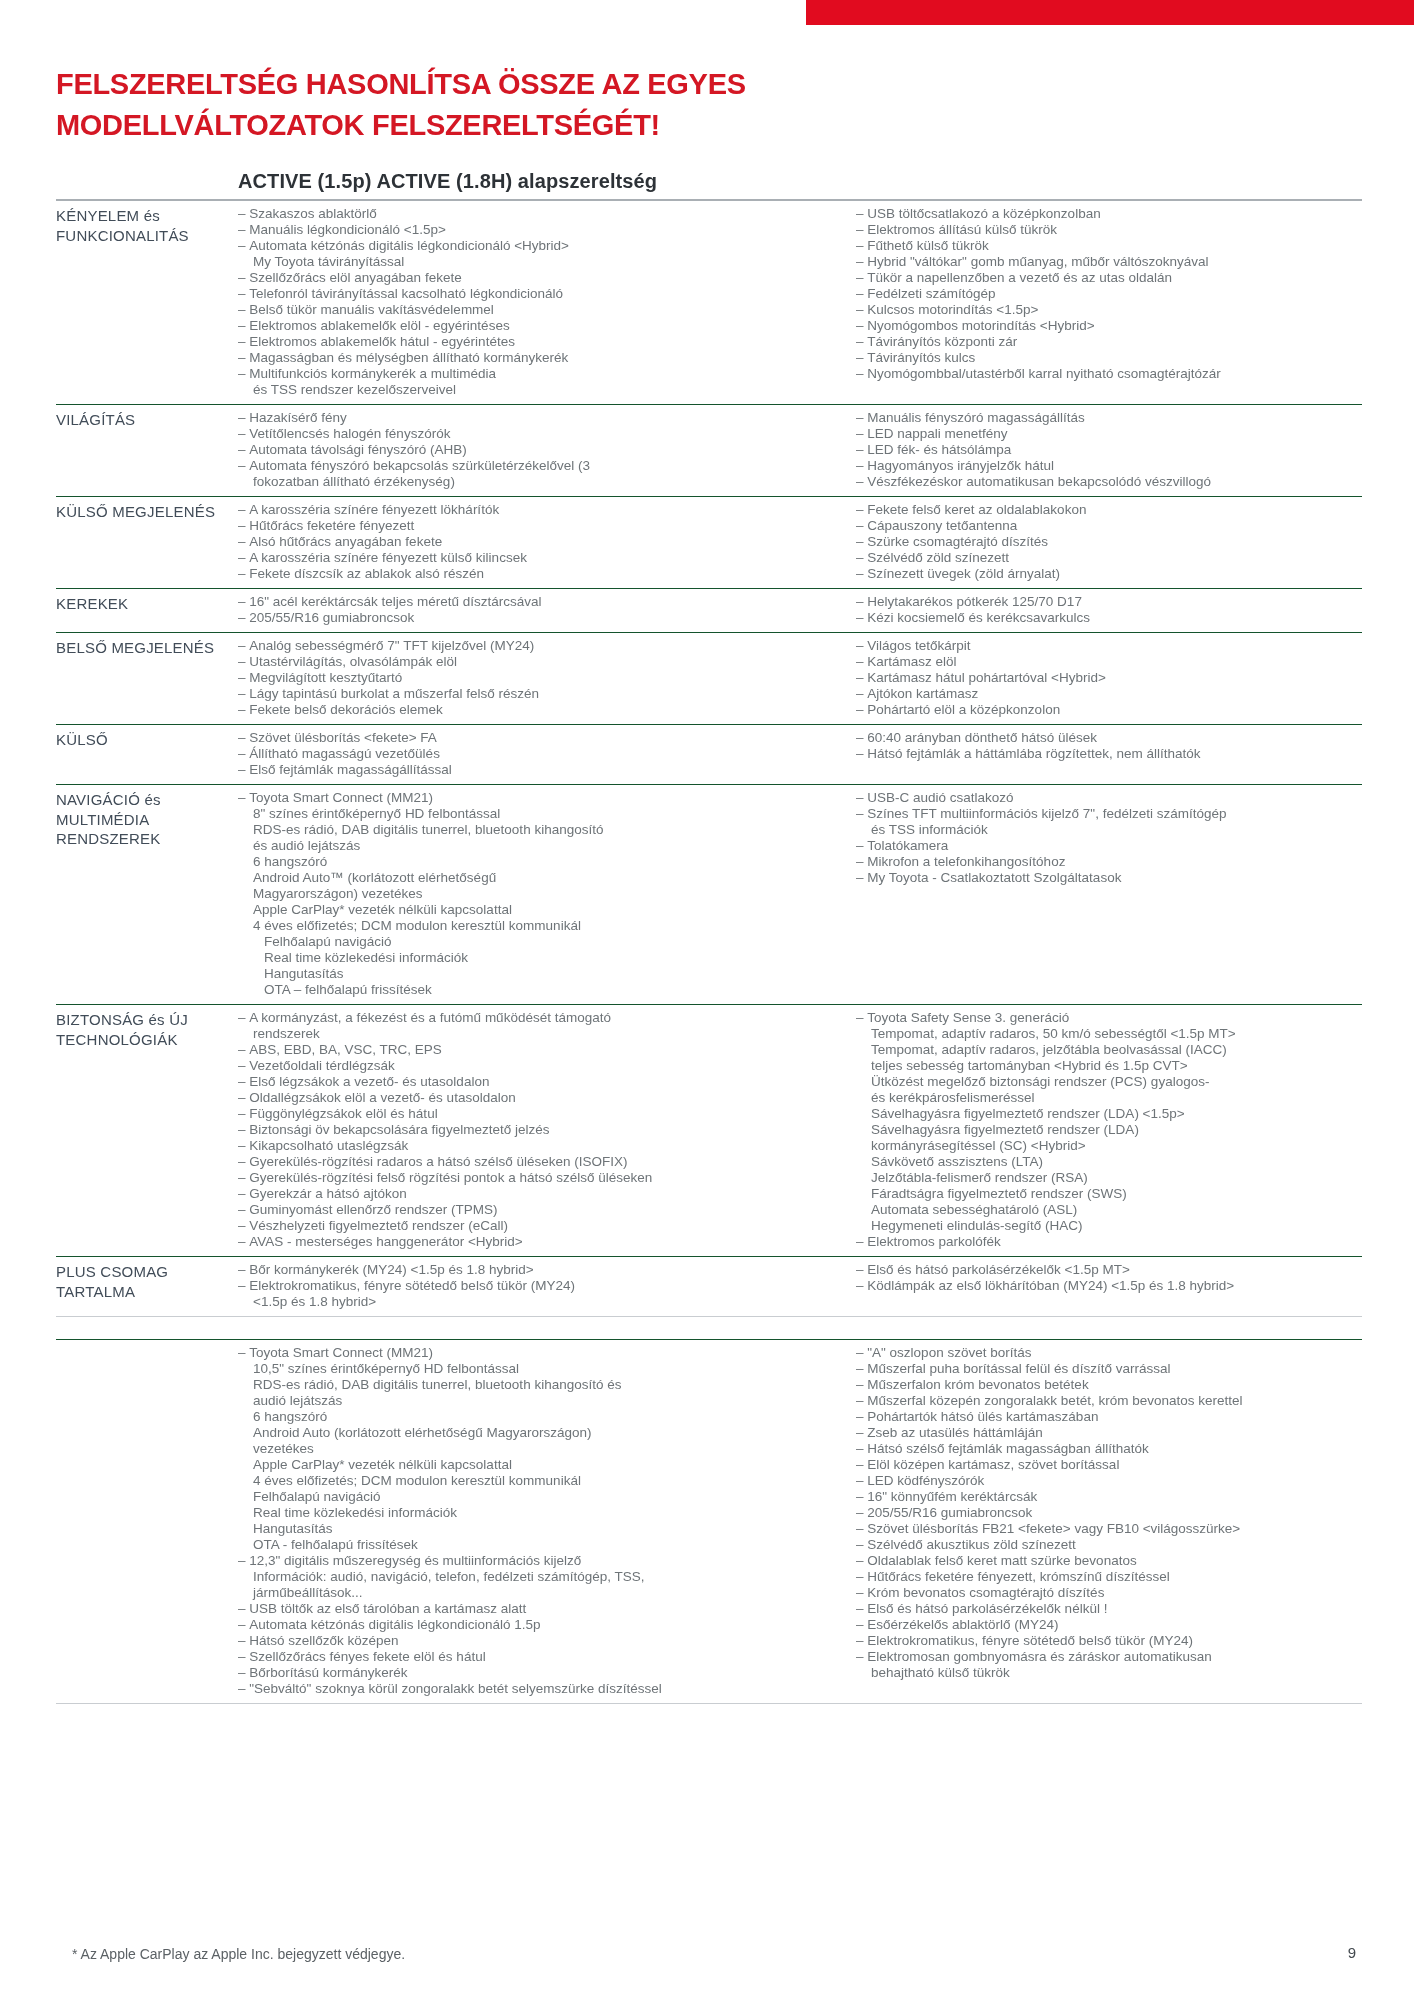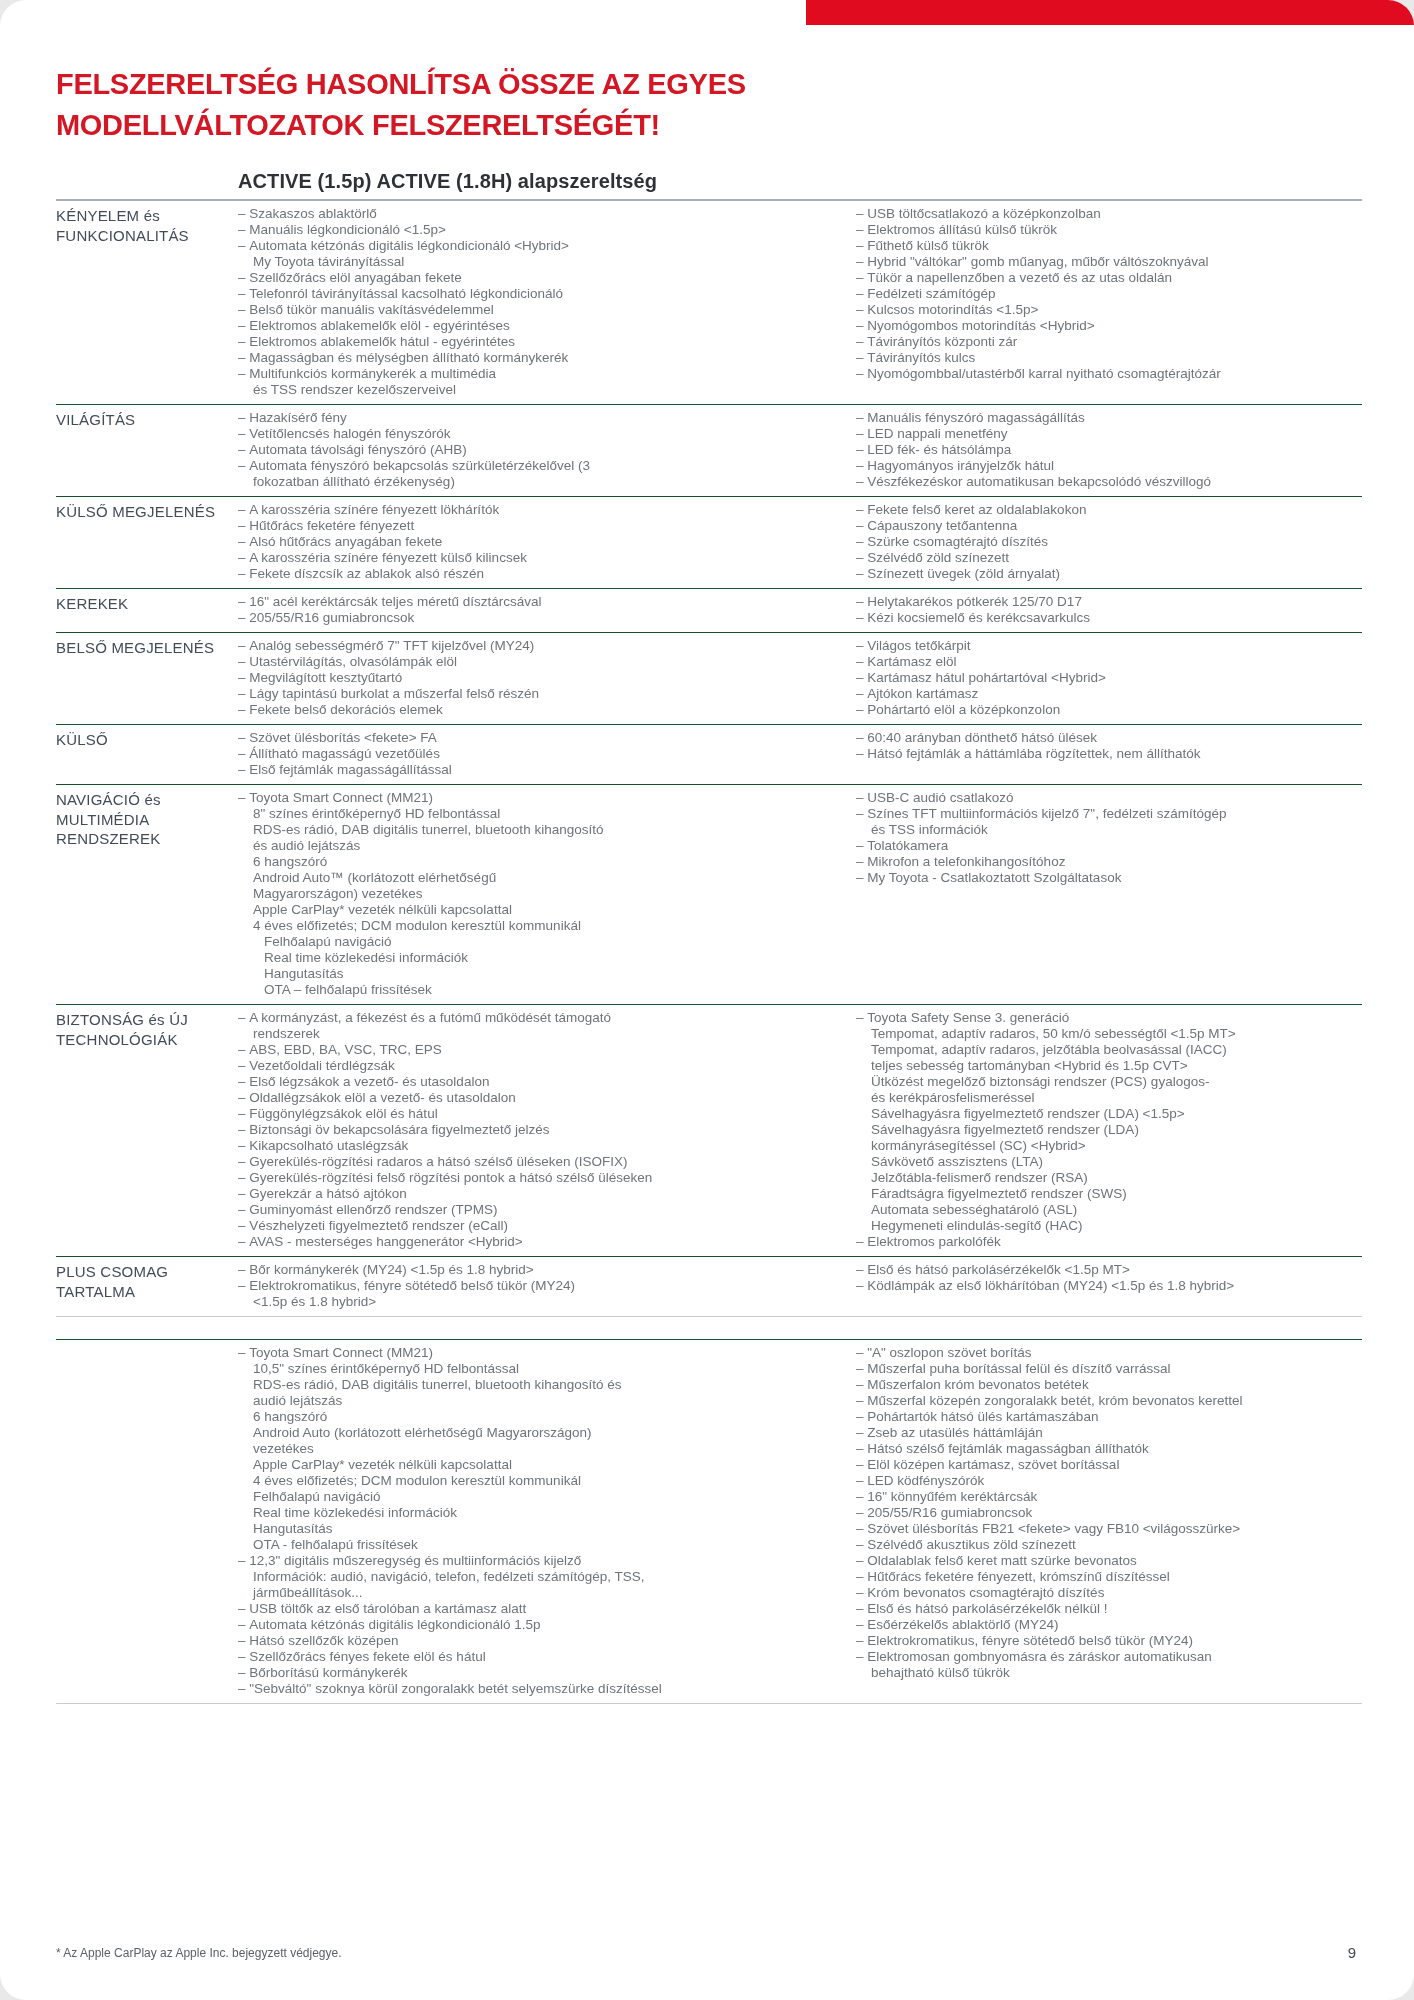--- a/index.html
+++ b/index.html
@@ -1,18 +1,18 @@
 <!DOCTYPE html>
 <html><head>
 <meta charset="utf-8">
 <style>
   html,body{margin:0;padding:0;background:#e9e9e9;}
   .page{
     position:relative;width:1414px;height:2000px;background:#ffffff;
-    font-family:"Liberation Sans", sans-serif;overflow:hidden;margin:0 auto;border-radius:26px;
+    font-family:"Liberation Sans", sans-serif;overflow:hidden;margin:0 auto;
   }
   .red-bar{position:absolute;left:806px;top:0;right:0;height:25px;}
   .title{
     position:absolute;left:56px;top:64px;margin:0;
     font-size:29px;line-height:1.42;font-weight:700;letter-spacing:-0.3px;
   }
   .spec-table{position:absolute;left:56px;top:168px;width:1306px;color:#6e7478;}
   .spec-group{border-bottom:1px solid #c9cdd1;}
   .spec-group + .spec-group{margin-top:22px;}
   .group-header{
@@ -25,21 +25,21 @@
     width:182px;flex:none;font-size:15px;color:#414c58;line-height:1.3;
     padding-right:12px;box-sizing:border-box;letter-spacing:0.2px;
   }
   .col-left{width:618px;flex:none;padding-right:10px;box-sizing:border-box;}
   .col-right{flex:1;}
   .item{font-size:13.5px;line-height:16px;}
   .item.i0{padding-left:15px;text-indent:-15px;}
   .item.i0::before{content:"\2013\00A0";}
   .item.i1{padding-left:15px;}
   .item.i2{padding-left:26px;}
-  .footnote{position:absolute;left:56px;top:1946px;font-size:12px;color:#5b6165;}
+  .footnote{position:absolute;left:72px;top:1946px;font-size:14px;color:#5b6165;}
   .page-number{position:absolute;right:58px;top:1944px;font-size:15px;color:#43494e;}
 </style>
 </head>
 <body>
 
 <div class="page">
   <div class="red-bar" style="background: rgb(225, 11, 31);"></div>
   <h1 class="title" style="color: rgb(212, 23, 36);">
     <span>FELSZERELTSÉG HASONLÍTSA ÖSSZE AZ EGYES</span><br>
     <span>MODELLVÁLTOZATOK FELSZERELTSÉGÉT!</span>

